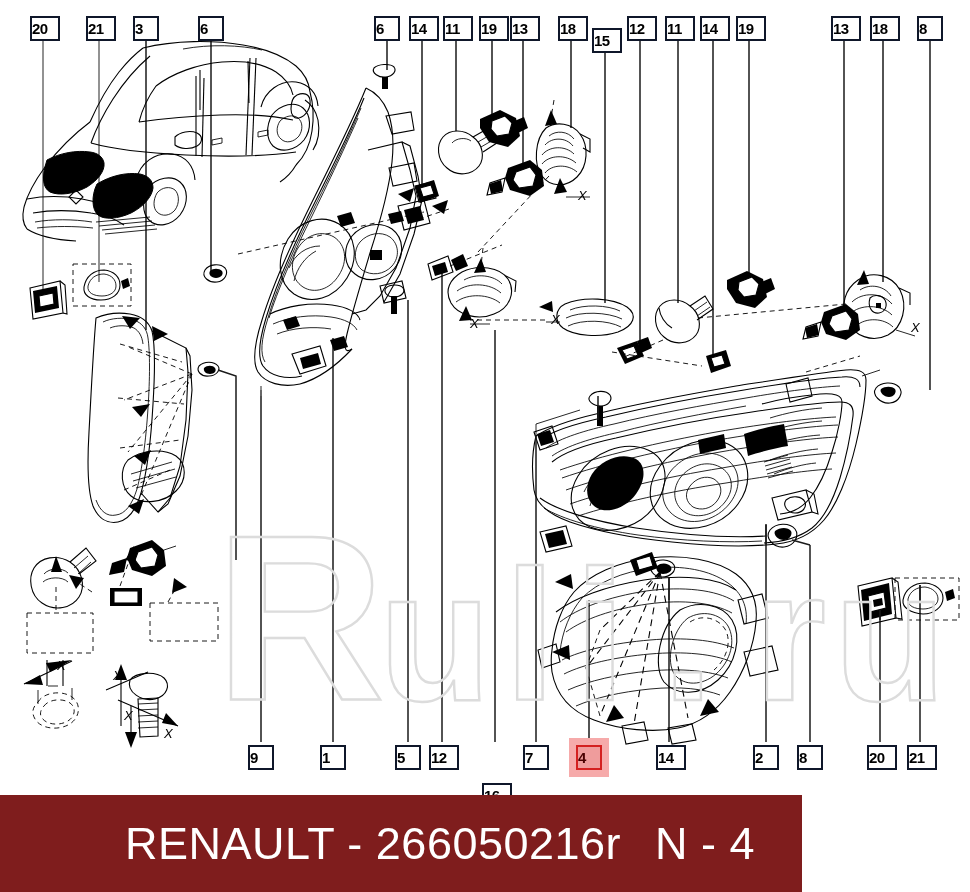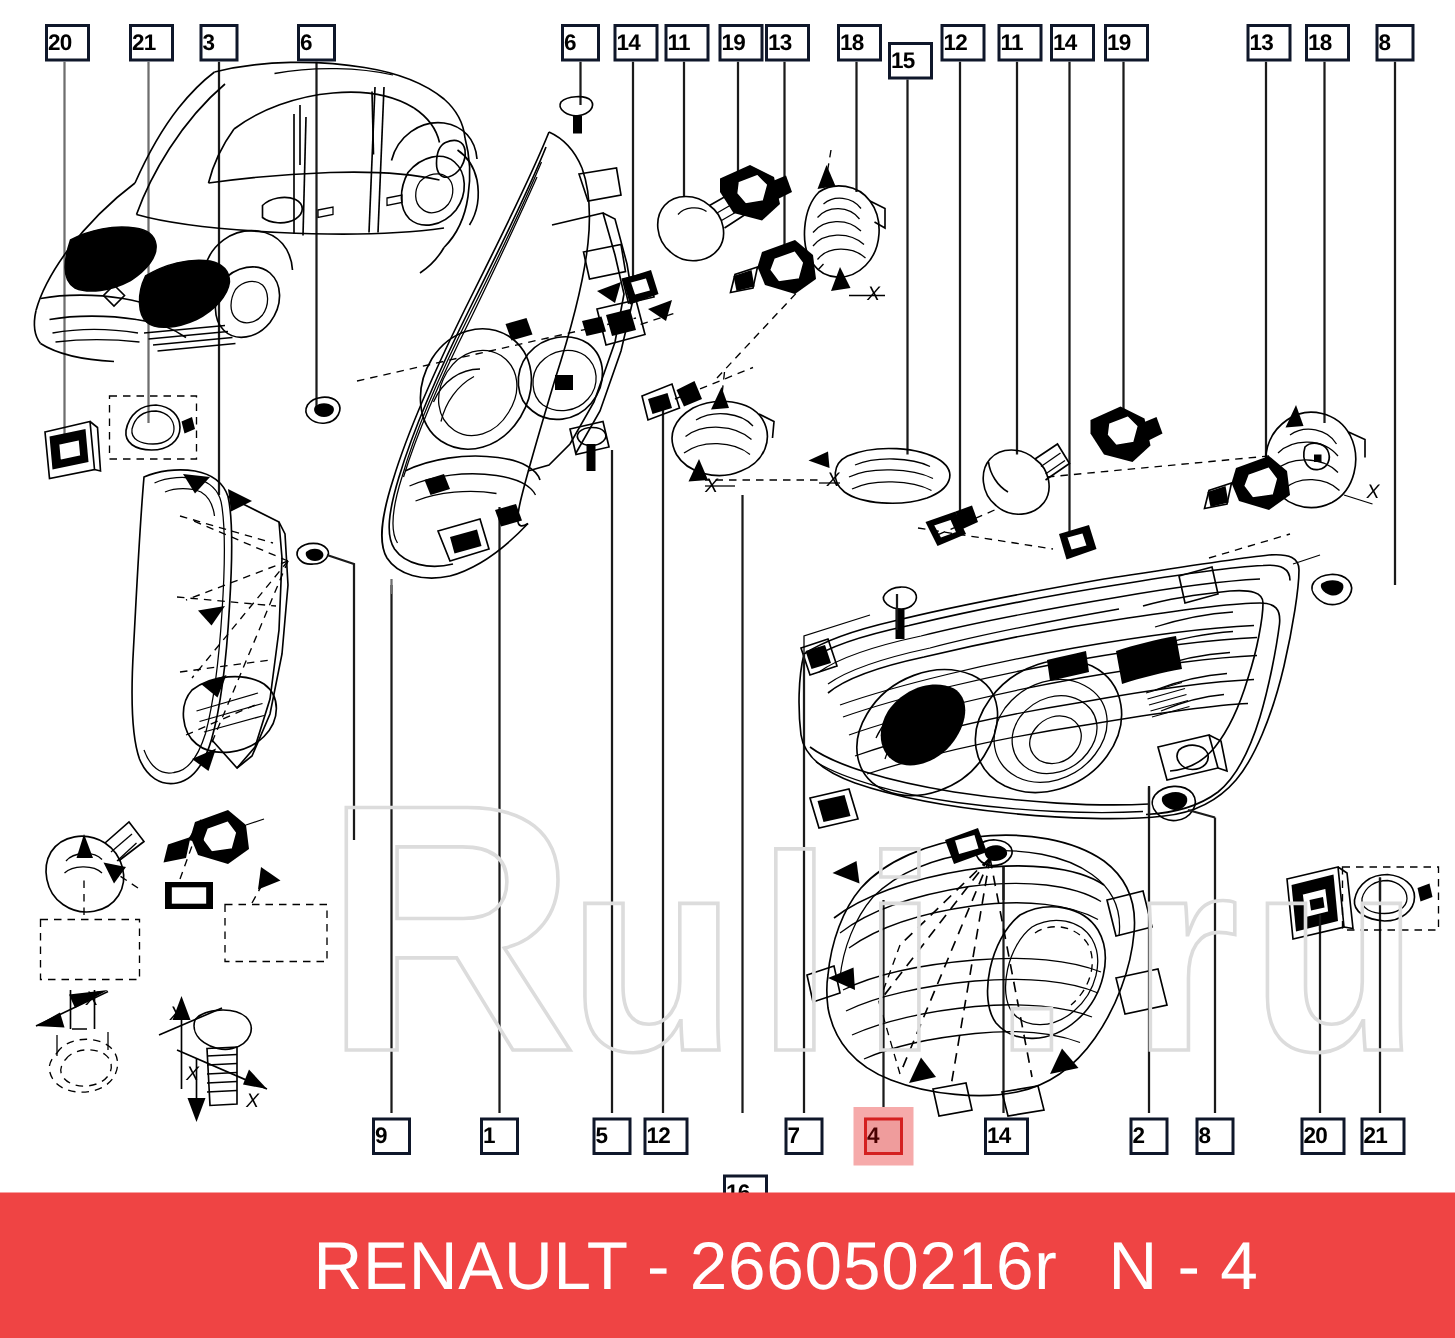--- a/index.html
+++ b/index.html
@@ -64,23 +64,23 @@
     font-weight:bold;
     fill:none;
     stroke:#dcdcdc;
     stroke-width:2.4;
   }
 
   
   #footer{
     position:absolute;
     left:0; top:795px;
-    width:970px;
+    width:802px;
     height:97px;
-    background:#ef4444;
+    background:#7f1d1d;
     display:flex;
     align-items:center;
     justify-content:center;
     z-index:10;
   }
   #footer .ftext{
     color:#ffffff;
     font-family:"Liberation Sans", sans-serif;
     font-size:45px;
     font-weight:normal;

